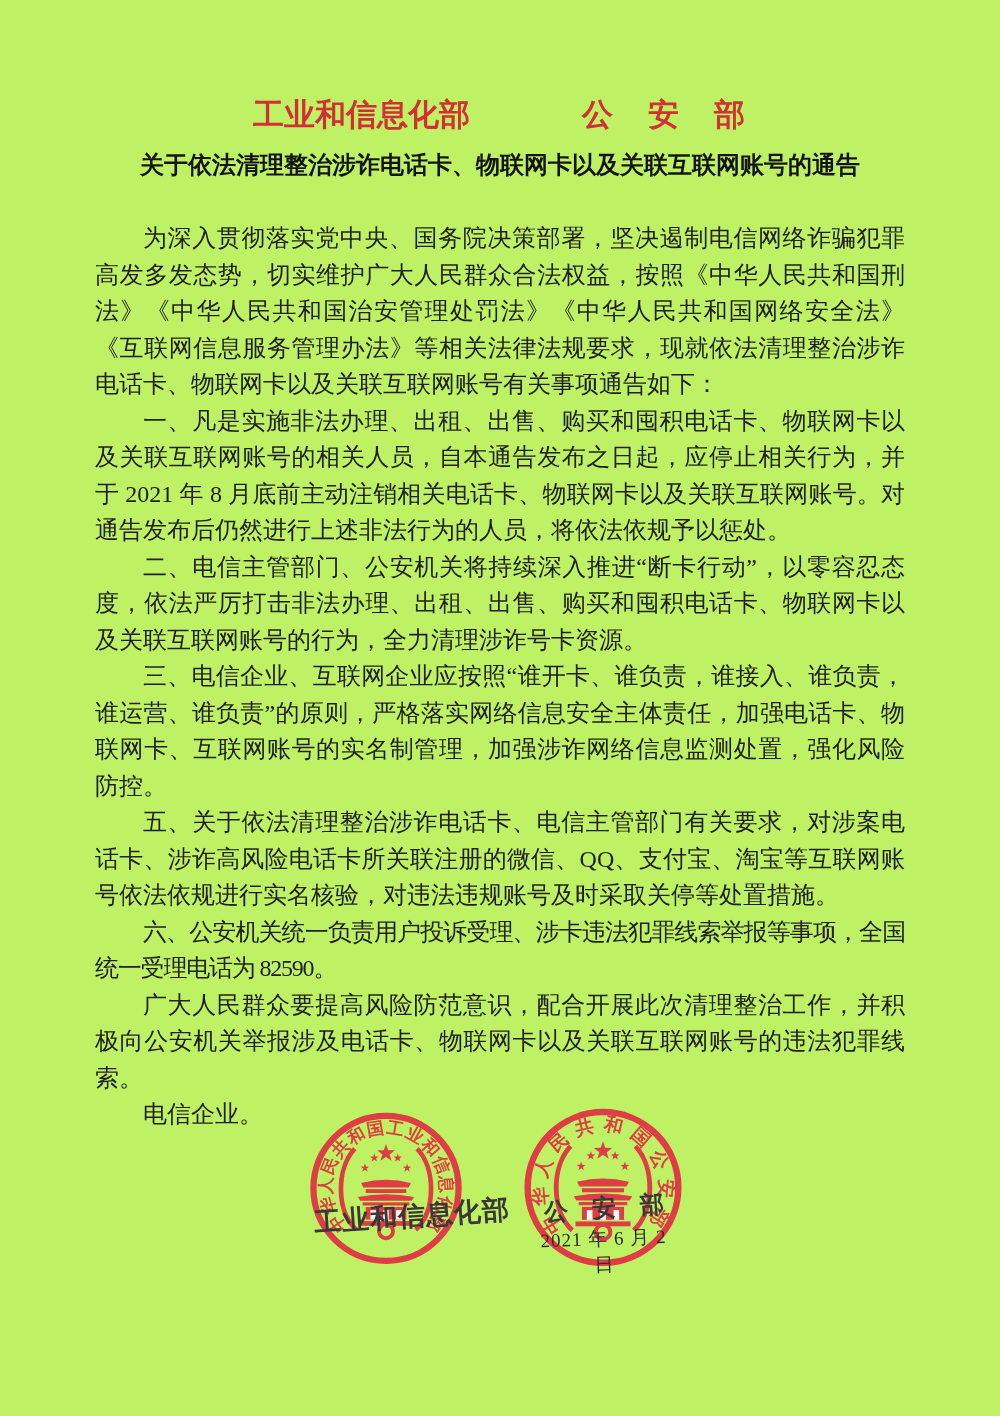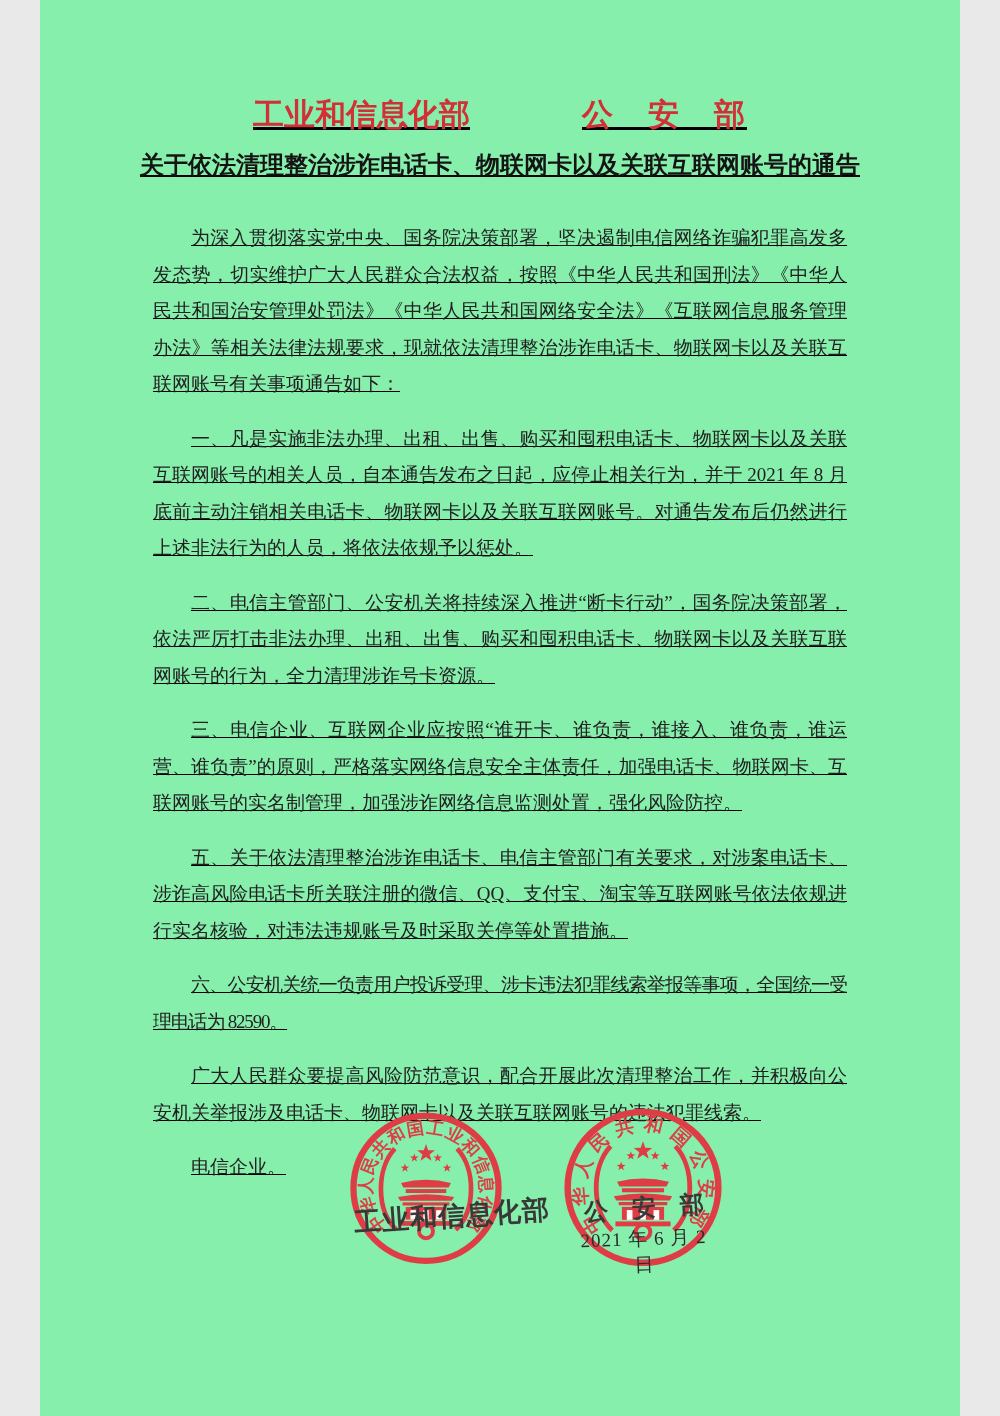--- a/index.html
+++ b/index.html
@@ -8,26 +8,25 @@
     --text-black:#212121;
     --overlay-black:#383838;
   }
   html,body{margin:0;padding:0;}
   body{
     background:#e9e9e9;
     font-family:"Liberation Serif","DejaVu Serif",serif;
   }
   .page{
     position:relative;
-    width:920px;
+    width:1000px;
     height:1416px;
     margin:0 auto;
-    background:#86efac;
+    background:#bef264;
     overflow:hidden;
-    text-decoration:underline;
   }
   .gov-header{
     padding-top:94px;
     display:flex;
     justify-content:center;
     gap:112px;
     color:var(--header-red);
     font-size:31px;
     font-weight:bold;
     line-height:42px;
@@ -40,22 +39,22 @@
     text-align:center;
     font-size:24px;
     font-weight:bold;
     color:#141414;
     line-height:30px;
   }
   .body-text{
     margin:40px 95px 0 95px;
   }
   .body-text p{
-    margin:18px;
-    font-size:19px;
+    margin:0;
+    font-size:24px;
     line-height:36.5px;
     text-indent:2em;
     text-align:justify;
     color:var(--text-black);
   }
   .body-text p.compact{
     letter-spacing:-1.2px;
   }
   .seal{
     position:absolute;
@@ -101,21 +100,21 @@
   <div class="gov-header">
     <span>工业和信息化部</span>
     <span class="org-spread">公　安　部</span>
   </div>
 
   <h1 class="notice-title">关于依法清理整治涉诈电话卡、物联网卡以及关联互联网账号的通告</h1>
 
   <div class="body-text">
     <p>为深入贯彻落实党中央、国务院决策部署，坚决遏制电信网络诈骗犯罪高发多发态势，切实维护广大人民群众合法权益，按照《中华人民共和国刑法》《中华人民共和国治安管理处罚法》《中华人民共和国网络安全法》《互联网信息服务管理办法》等相关法律法规要求，现就依法清理整治涉诈电话卡、物联网卡以及关联互联网账号有关事项通告如下：</p>
     <p>一、凡是实施非法办理、出租、出售、购买和囤积电话卡、物联网卡以及关联互联网账号的相关人员，自本通告发布之日起，应停止相关行为，并于 2021 年 8 月底前主动注销相关电话卡、物联网卡以及关联互联网账号。对通告发布后仍然进行上述非法行为的人员，将依法依规予以惩处。</p>
-    <p>二、电信主管部门、公安机关将持续深入推进“断卡行动”，国务院决策部署，依法严厉打击非法办理、出租、出售、购买和囤积电话卡、物联网卡以及关联互联网账号的行为，全力清理涉诈号卡资源。</p>
+    <p>二、电信主管部门、公安机关将持续深入推进“断卡行动”，以零容忍态度，依法严厉打击非法办理、出租、出售、购买和囤积电话卡、物联网卡以及关联互联网账号的行为，全力清理涉诈号卡资源。</p>
     <p>三、电信企业、互联网企业应按照“谁开卡、谁负责，谁接入、谁负责，谁运营、谁负责”的原则，严格落实网络信息安全主体责任，加强电话卡、物联网卡、互联网账号的实名制管理，加强涉诈网络信息监测处置，强化风险防控。</p>
     <p>五、关于依法清理整治涉诈电话卡、电信主管部门有关要求，对涉案电话卡、涉诈高风险电话卡所关联注册的微信、QQ、支付宝、淘宝等互联网账号依法依规进行实名核验，对违法违规账号及时采取关停等处置措施。</p>
     <p class="compact">六、公安机关统一负责用户投诉受理、涉卡违法犯罪线索举报等事项，全国统一受理电话为 82590。</p>
     <p>广大人民群众要提高风险防范意识，配合开展此次清理整治工作，并积极向公安机关举报涉及电话卡、物联网卡以及关联互联网账号的违法犯罪线索。</p>
     <p>电信企业。</p>
   </div>
 
   <div class="seal seal-miit">
     <svg viewBox="0 0 200 200">
       <defs>

